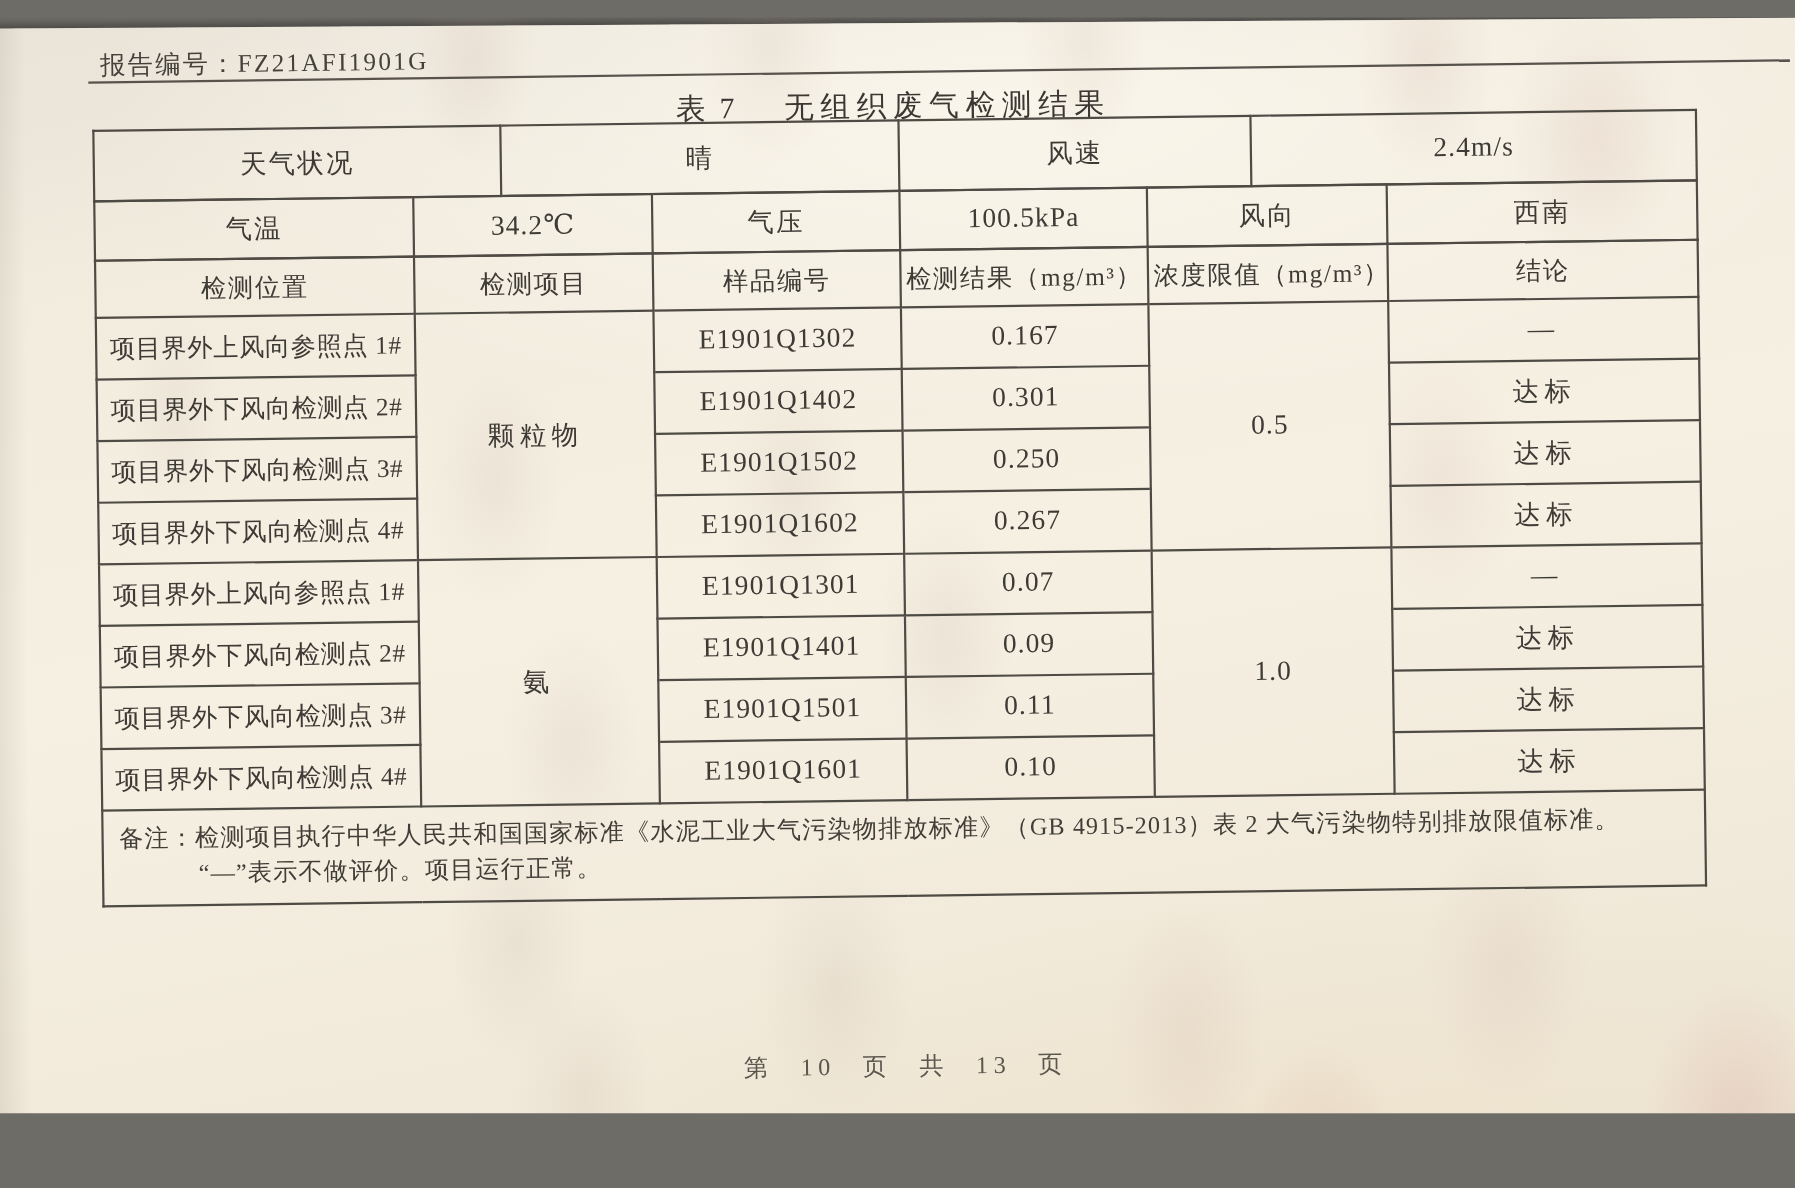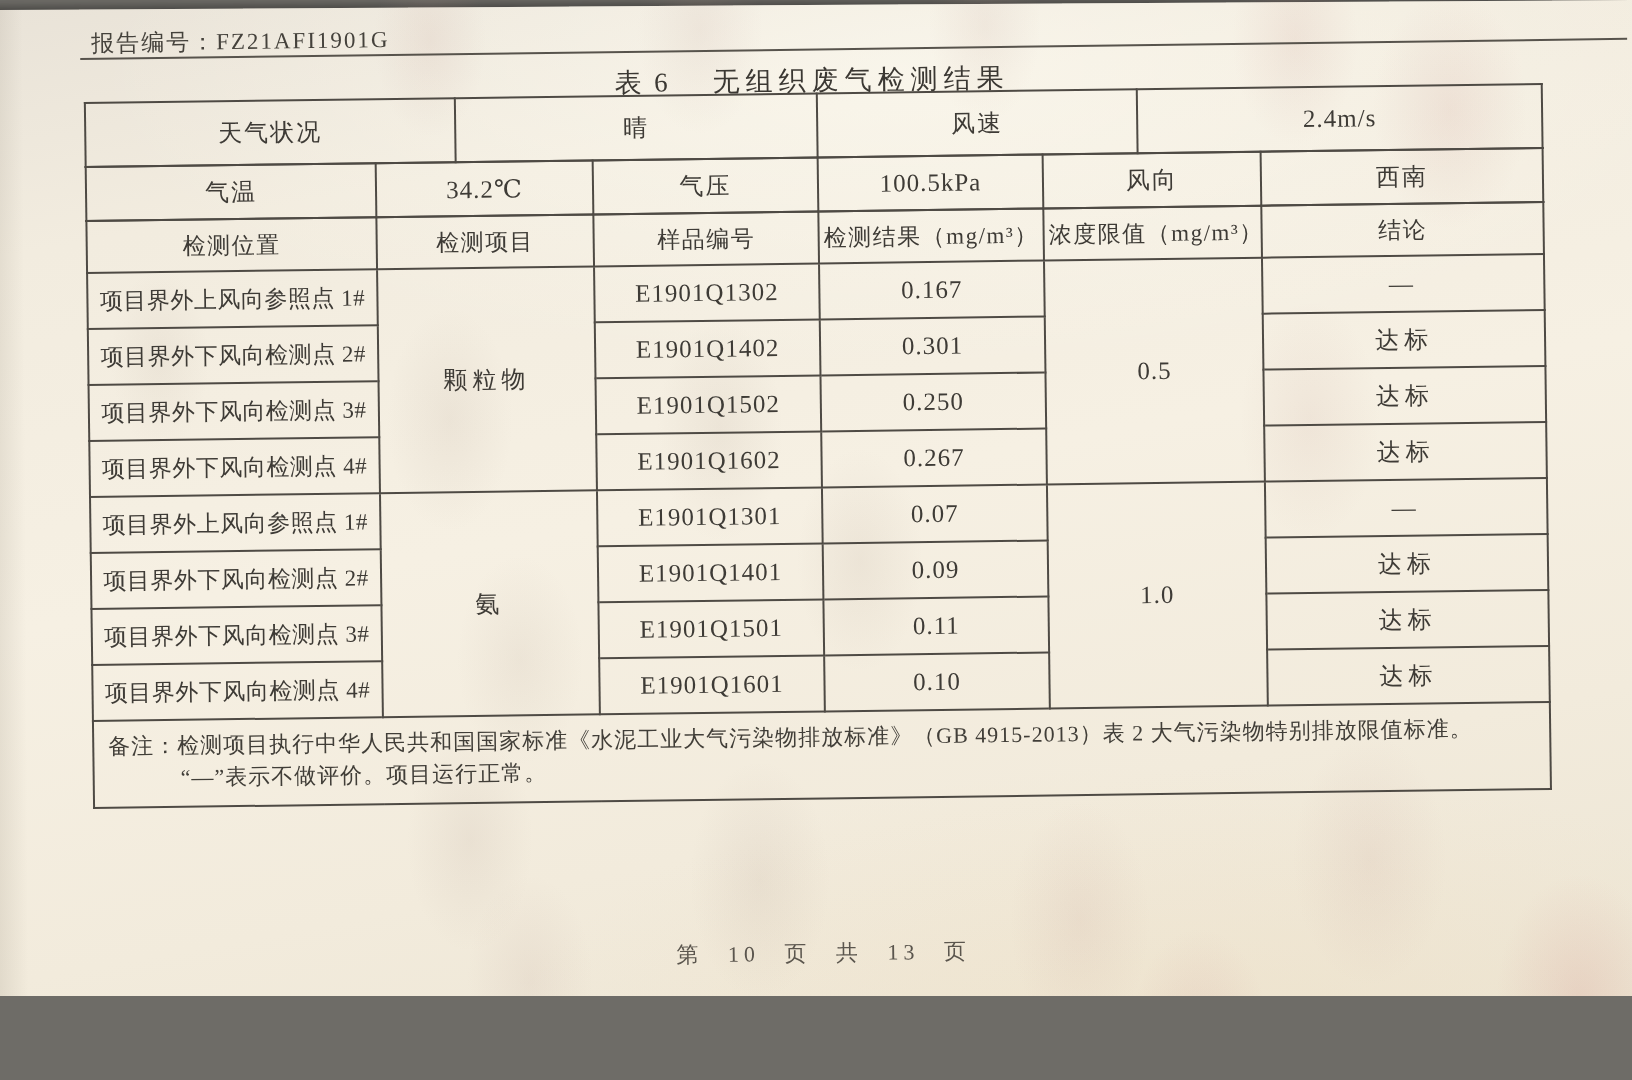--- a/index.html
+++ b/index.html
@@ -1,21 +1,21 @@
 <!DOCTYPE html>
 <html><head>
 <meta charset="utf-8">
 <style>
   html,body{margin:0;padding:0;}
   body{
     width:1632px;height:1080px;overflow:hidden;
     background:#6e6c67;
     font-family:"Liberation Serif","DejaVu Serif",serif;
   }
-  .photo{position:relative;width:1632px;height:996px;overflow:hidden;}
+  .photo{position:relative;width:1632px;height:996px;overflow:hidden;margin-top:16px;}
 
   
   .paper{
     position:absolute;left:-16px;top:5px;width:1670px;height:1100px;
     transform:rotate(-0.35deg);
     background:
       radial-gradient(1300px 480px at 55% 6%, rgba(255,253,244,0.55), rgba(255,253,244,0) 62%),
       radial-gradient(1000px 420px at 72% 96%, rgba(238,221,190,0.35), rgba(238,221,190,0) 70%),
       linear-gradient(90deg, rgba(118,108,92,0.20) 0%, rgba(118,108,92,0) 2.5%),
       linear-gradient(170deg,#e9e3d8 0%,#f2ecdf 18%,#f6f0e3 45%,#f2ebdc 70%,#ebe3d1 100%);
@@ -100,21 +100,21 @@
   <div class="wm-overlay"></div>
 
   <div class="content">
 
     <div class="report-no">
       <span>报告编号：</span><span>FZ21AFI1901G</span>
     </div>
     <div class="rule"></div>
 
     <div class="title">
-      <span class="tprefix">表 6</span><span class="tmain">无组织废气检测结果</span>
+      <span class="tprefix">表 7</span><span class="tmain">无组织废气检测结果</span>
     </div>
 
     <div class="tablewrap">
 
       <table class="t rowA">
         <colgroup>
             <col style="width:370px">
             <col style="width:362px">
             <col style="width:320px">
             <col style="width:405px">

